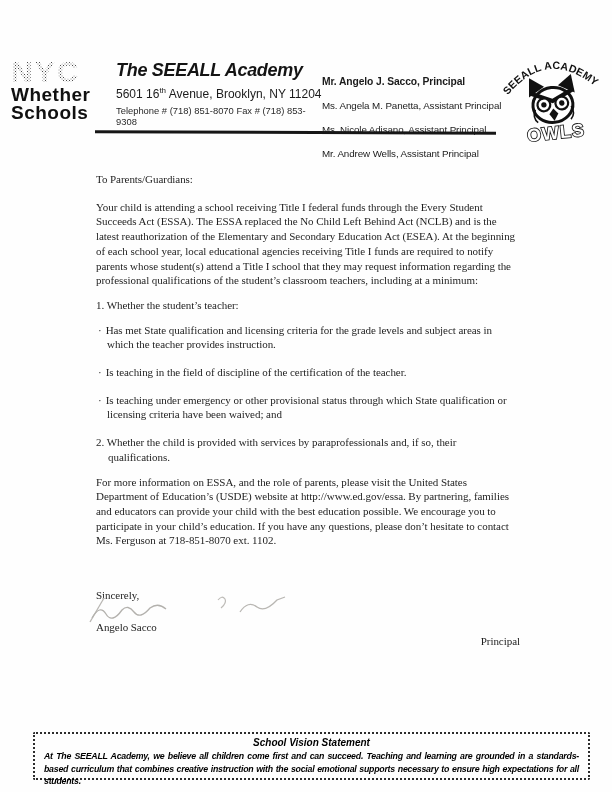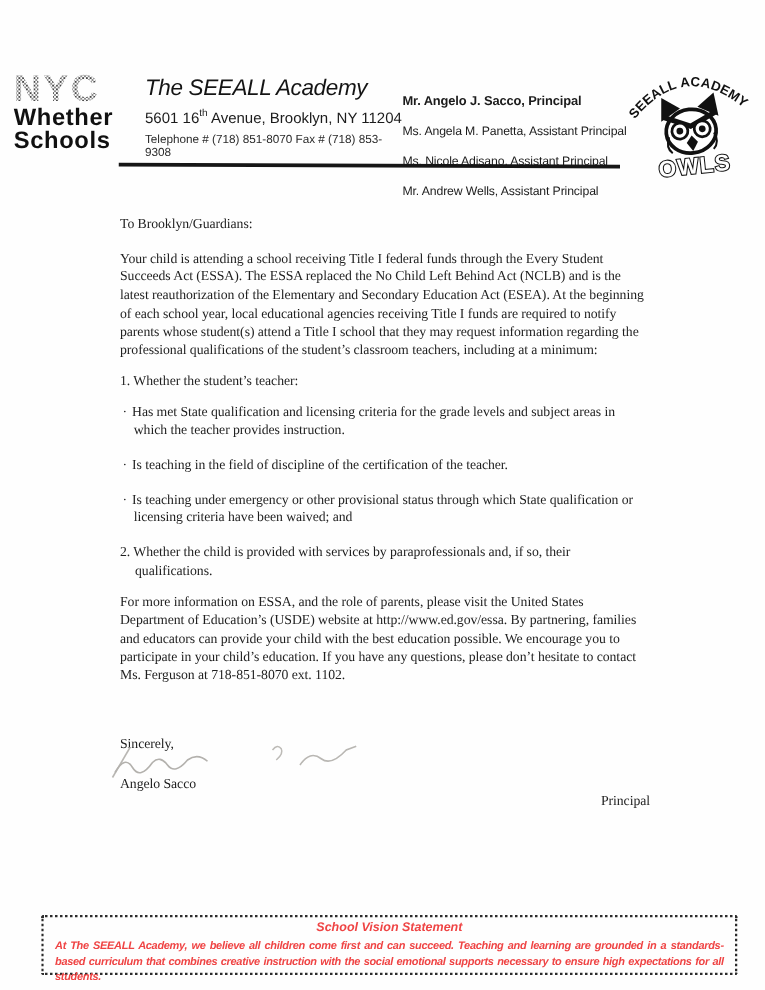--- a/index.html
+++ b/index.html
@@ -26,21 +26,21 @@
       radial-gradient(circle, #8a8a8a 34%, rgba(255,255,255,0) 36%);
     background-size: 3px 3px, 3px 3px;
     background-position: 0 0, 1.5px 1.5px;
     -webkit-background-clip: text; background-clip: text;
     color: transparent;
   }
   .district-word { font-size: 19px; font-weight: 800; letter-spacing: 0.5px; line-height: 18px; color: #101010; }
 
   .school-block { position: absolute; left: 116px; top: 60px; width: 210px;
     font-family: "Liberation Sans", sans-serif; color: #141414; }
-  .school-name { font-size: 18px; font-weight: normal; font-style: italic; letter-spacing: -0.3px; }
+  .school-name { font-size: 18px; font-weight: bold; font-style: italic; letter-spacing: -0.3px; }
   .school-address { font-size: 12px; margin-top: 5px; color: #1b1b1b; }
   .school-address sup { font-size: 8px; }
   .school-phone { font-size: 9.4px; margin-top: 4px; color: #2a2a2a; }
 
   .staff-block { position: absolute; left: 322px; top: 65px; width: 180px;
     font-family: "Liberation Sans", sans-serif; color: #1b1b1b; }
   .staff-line { font-size: 9.8px; letter-spacing: -0.1px; line-height: 14px; margin-top: 10px; }
   .staff-line.principal { font-weight: bold; font-size: 10.3px; margin-bottom: 7px; }
 
   .owl-badge { position: absolute; left: 499px; top: 45px; }
@@ -62,21 +62,21 @@
 
   .closing-block { position: relative; margin-top: 40px; }
   .signature-scribble { position: absolute; left: -8px; top: 4px; pointer-events: none; }
   .signer-name { margin-top: 17px !important; }
   .signer-title { padding-left: 3px; text-align: right; }
 
   
   .vision-box { position: absolute; left: 33px; top: 732px; width: 557px; height: 48px;
     border: 2px dotted #2c2c2c; border-radius: 2px;
     padding: 3px 9px 2px 9px;
-    font-family: "Liberation Sans", sans-serif; color: #ef4444; }
+    font-family: "Liberation Sans", sans-serif; color: #000000; }
   .vision-title { text-align: center; font-size: 10px; font-weight: bold; font-style: italic; margin-bottom: 2px; }
   .vision-text { font-size: 8.8px; font-weight: bold; font-style: italic;
     letter-spacing: -0.25px; line-height: 12.5px; text-align: justify; }
 </style>
 </head>
 <body>
 
 <div class="page">
 
   <div class="letterhead">
@@ -122,21 +122,21 @@
           <path d="M71,63 q4,8 -1.5,13" fill="none" stroke="#111" stroke-width="1.6"></path>
         </g>
         <text x="53" y="94" text-anchor="middle" font-family="Liberation Sans, sans-serif" font-size="18" font-weight="800" letter-spacing="1" fill="#fff" stroke="#111" stroke-width="1.7" paint-order="stroke">OWLS</text>
       </g>
     </svg>
 
     <div class="header-rule"></div>
   </div>
 
   <div class="letter-body">
-    <p class="salutation">To Brooklyn/Guardians:</p>
+    <p class="salutation">To Parents/Guardians:</p>
 
     <p class="para-main">Your child is attending a school receiving Title I federal funds through the Every Student Succeeds Act (ESSA). The ESSA replaced the No Child Left Behind Act (NCLB) and is the latest reauthorization of the Elementary and Secondary Education Act (ESEA). At the beginning of each school year, local educational agencies receiving Title I funds are required to notify parents whose student(s) attend a Title I school that they may request information regarding the professional qualifications of the student’s classroom teachers, including at a minimum:</p>
 
     <p class="numbered-1">1. Whether the student’s teacher:</p>
 
     <p class="bullet"><span class="bullet-mark">·</span><span>Has met State qualification and licensing criteria for the grade levels and subject areas in which the teacher provides instruction.</span></p>
 
     <p class="bullet"><span class="bullet-mark">·</span><span>Is teaching in the field of discipline of the certification of the teacher.</span></p>
 
     <p class="bullet"><span class="bullet-mark">·</span><span>Is teaching under emergency or other provisional status through which State qualification or licensing criteria have been waived; and</span></p>

